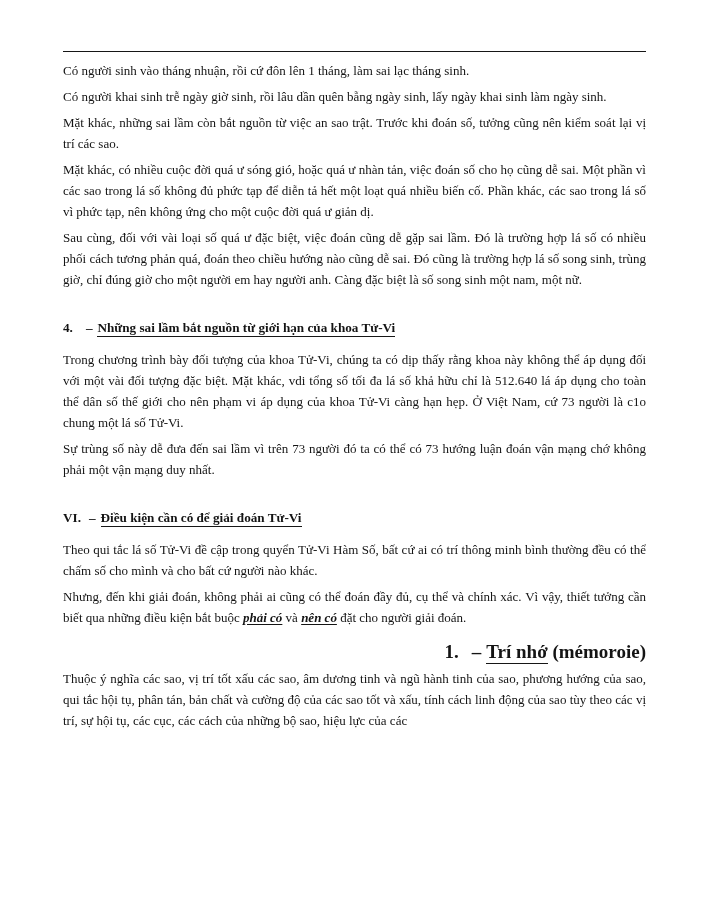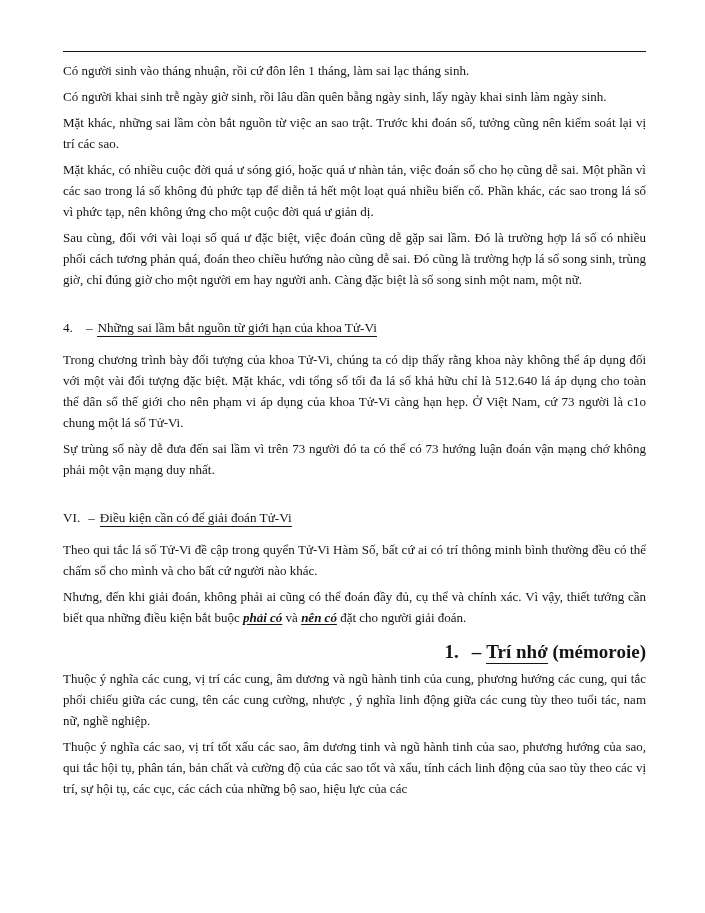--- a/index.html
+++ b/index.html
@@ -36,21 +36,21 @@
   .page-body {
     margin-top: 8px;
     font-size: 13px;
     line-height: 21px;
     text-align: justify;
   }
   p.para {
     margin: 0 0 5px 0;
   }
   .sec-head {
-    font-weight: normal;
+    font-weight: bold;
     font-size: 13.2px;
     margin: 27px 0 11px 0;
     text-align: left;
   }
   .sub-head {
     font-weight: bold;
     font-size: 19px;
     margin: 13px 0 6px 0;
     text-align: right;
   }
@@ -90,17 +90,16 @@
     <p class="para">Sự trùng số này dễ đưa đến sai lầm vì trên 73 người đó ta có thể có 73 hướng luận đoán vận mạng chớ không phải một vận mạng duy nhất.</p>
 
     <div class="sec-head"><span class="hnum narrow">VI.</span><span class="hdash">–</span><span class="hu">Điều kiện cần có để giải đoán Tử-Vi</span></div>
 
     <p class="para">Theo qui tắc lá số Tử-Vi đề cập trong quyển Tử-Vi Hàm Số, bất cứ ai có trí thông minh bình thường đều có thể chấm số cho mình và cho bất cứ người nào khác.</p>
 
     <p class="para"><span>Nhưng, đến khi giải đoán, không phải ai cũng có thể đoán đầy đủ, cụ thể và chính xác. Vì vậy, thiết tưởng cần biết qua những điều kiện bắt buộc </span><em class="u">phải có</em><span> và </span><em class="u">nên có</em><span> đặt cho người giải đoán.</span></p>
 
     <div class="sub-head"><span class="hnum">1.</span><span class="hdash">–</span><span class="hu">Trí nhớ</span><span> (mémoroie)</span></div>
 
-    <p class="para">Thuộc ý nghĩa các cung, vị trí các cung, âm dương và ngũ hành tinh của cung, phương hướng các cung, qui tắc phối chiếu giữa các cung, tên các cung cường, nhược , ý nghĩa linh động giữa các cung tùy theo tuổi tác, nam nữ, nghề nghiệp.</p>
     <p class="para">Thuộc ý nghĩa các sao, vị trí tốt xấu các sao, âm dương tinh và ngũ hành tinh của sao, phương hướng của sao, qui tắc hội tụ, phân tán, bản chất và cường độ của các sao tốt và xấu, tính cách linh động của sao tùy theo các vị trí, sự hội tụ, các cục, các cách của những bộ sao, hiệu lực của các</p>
 
   </div>
 </div>
 
 </body></html>

